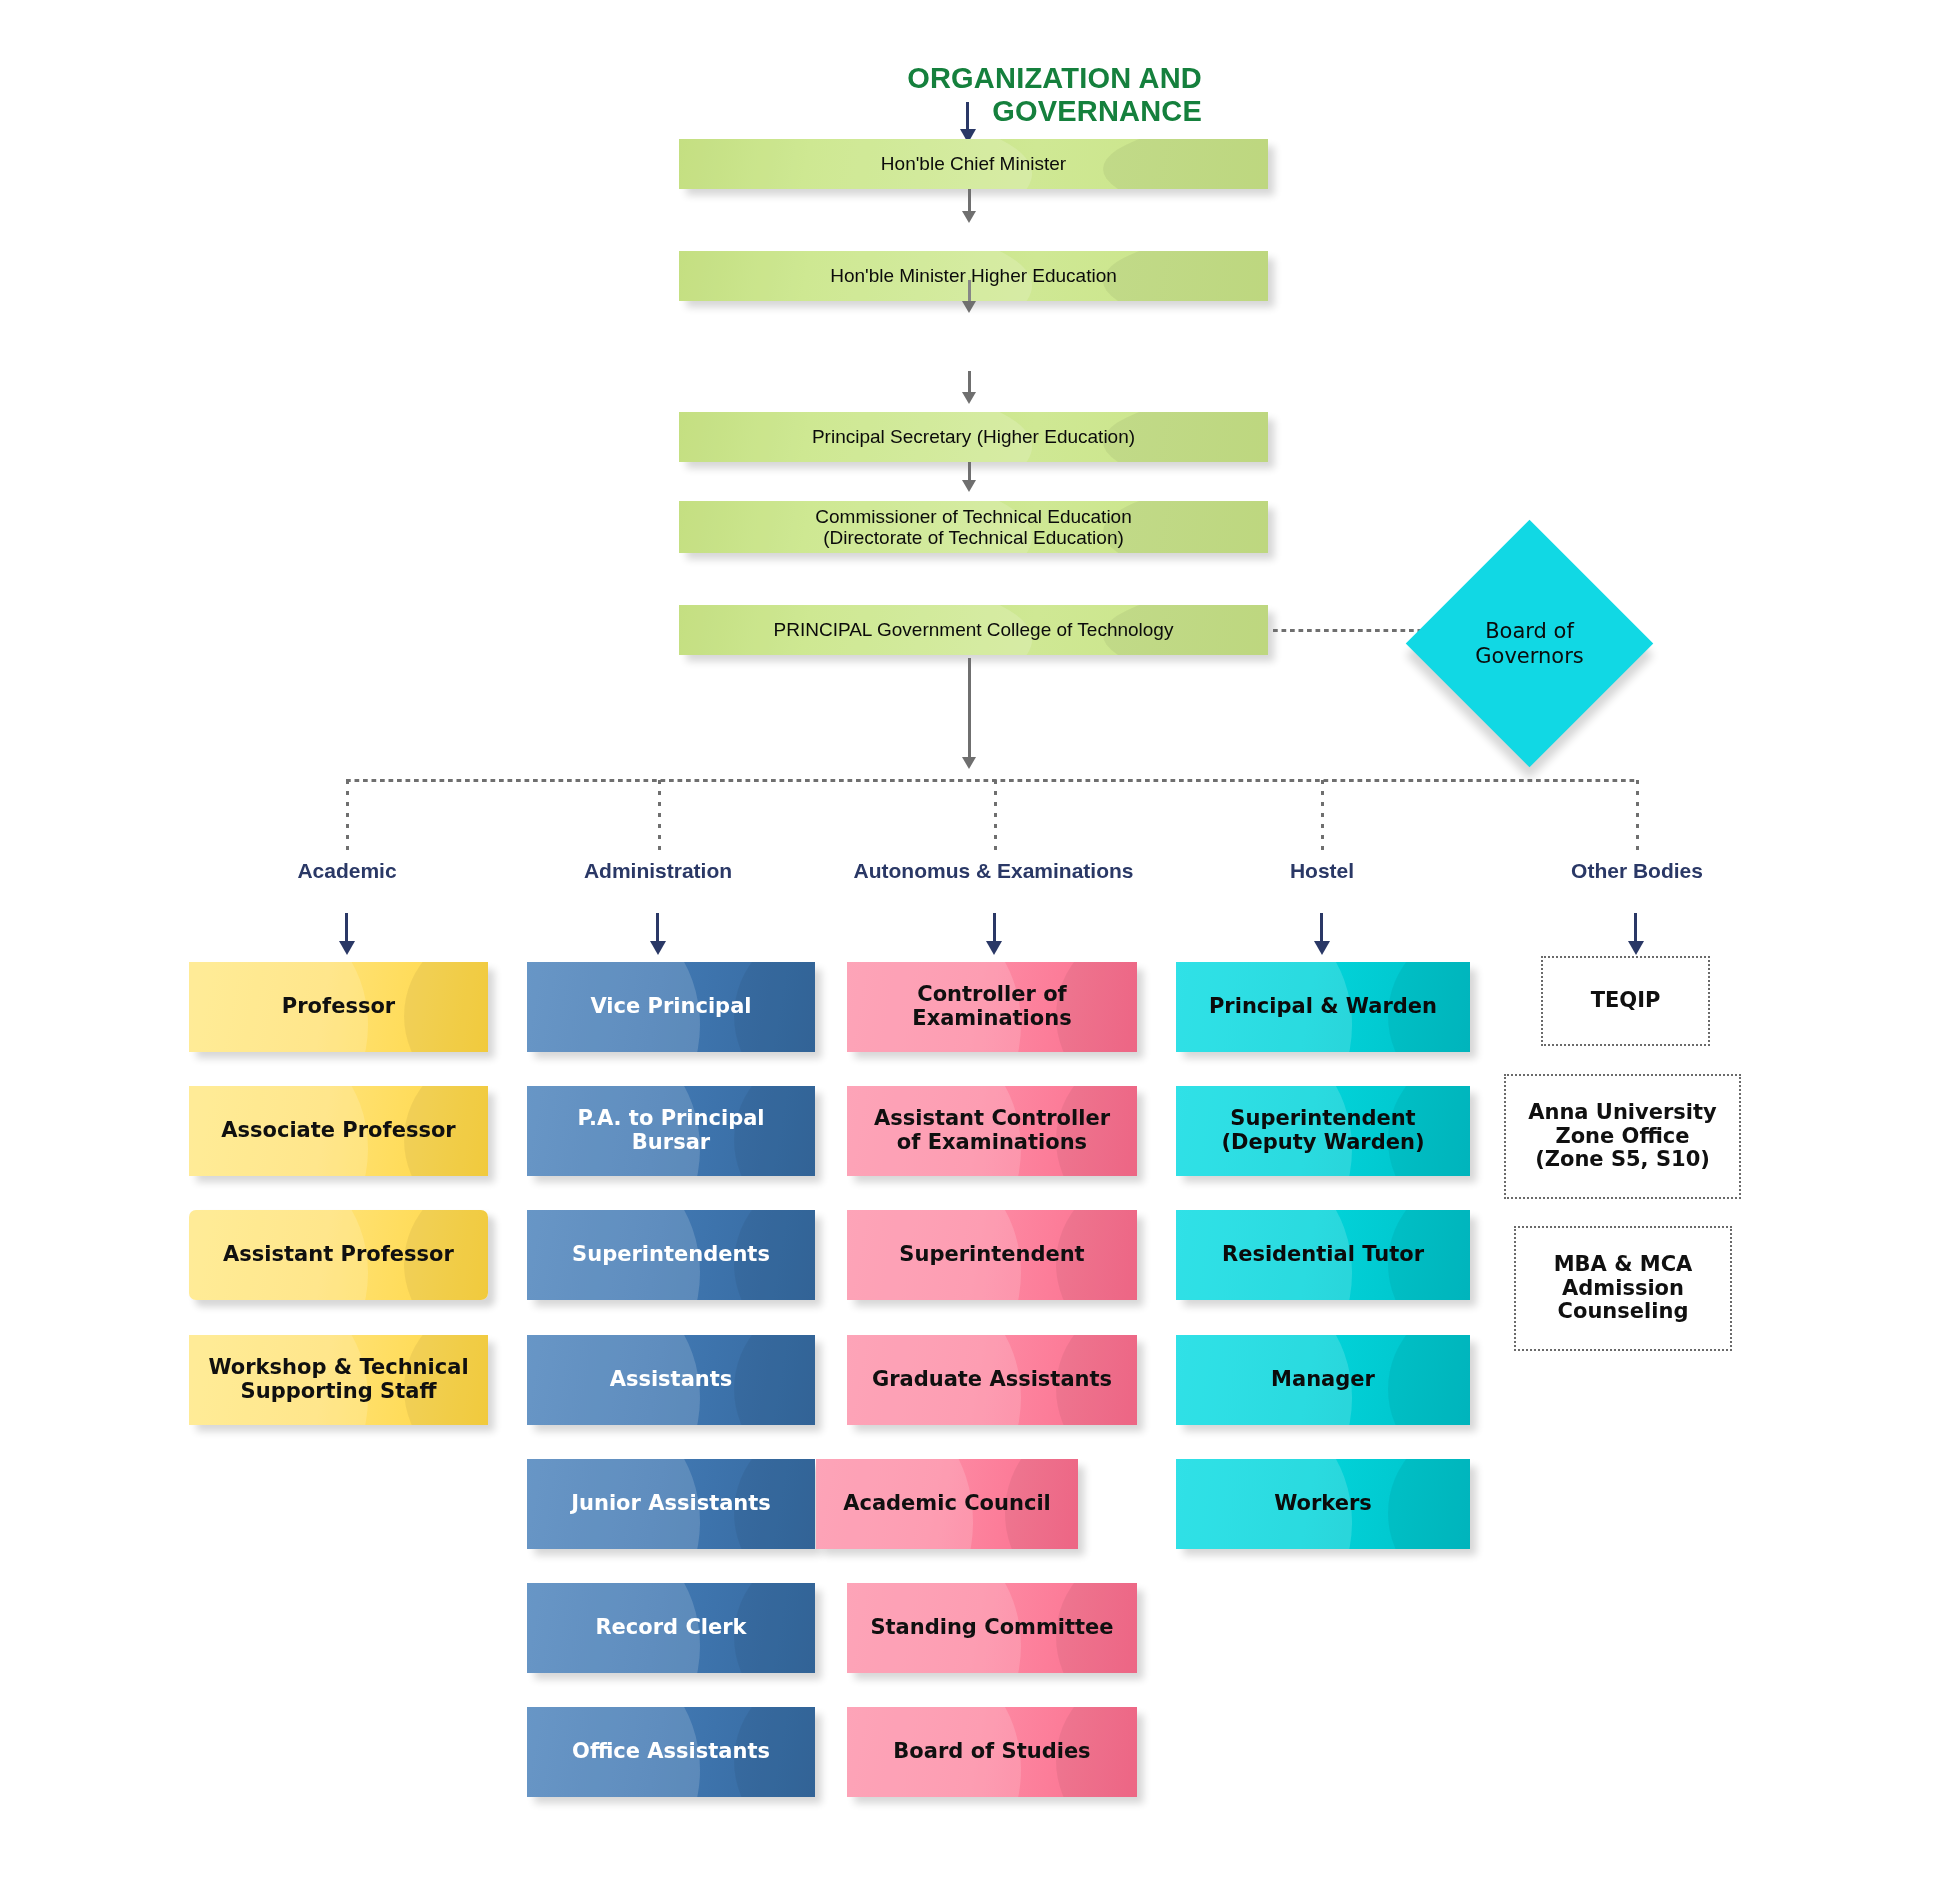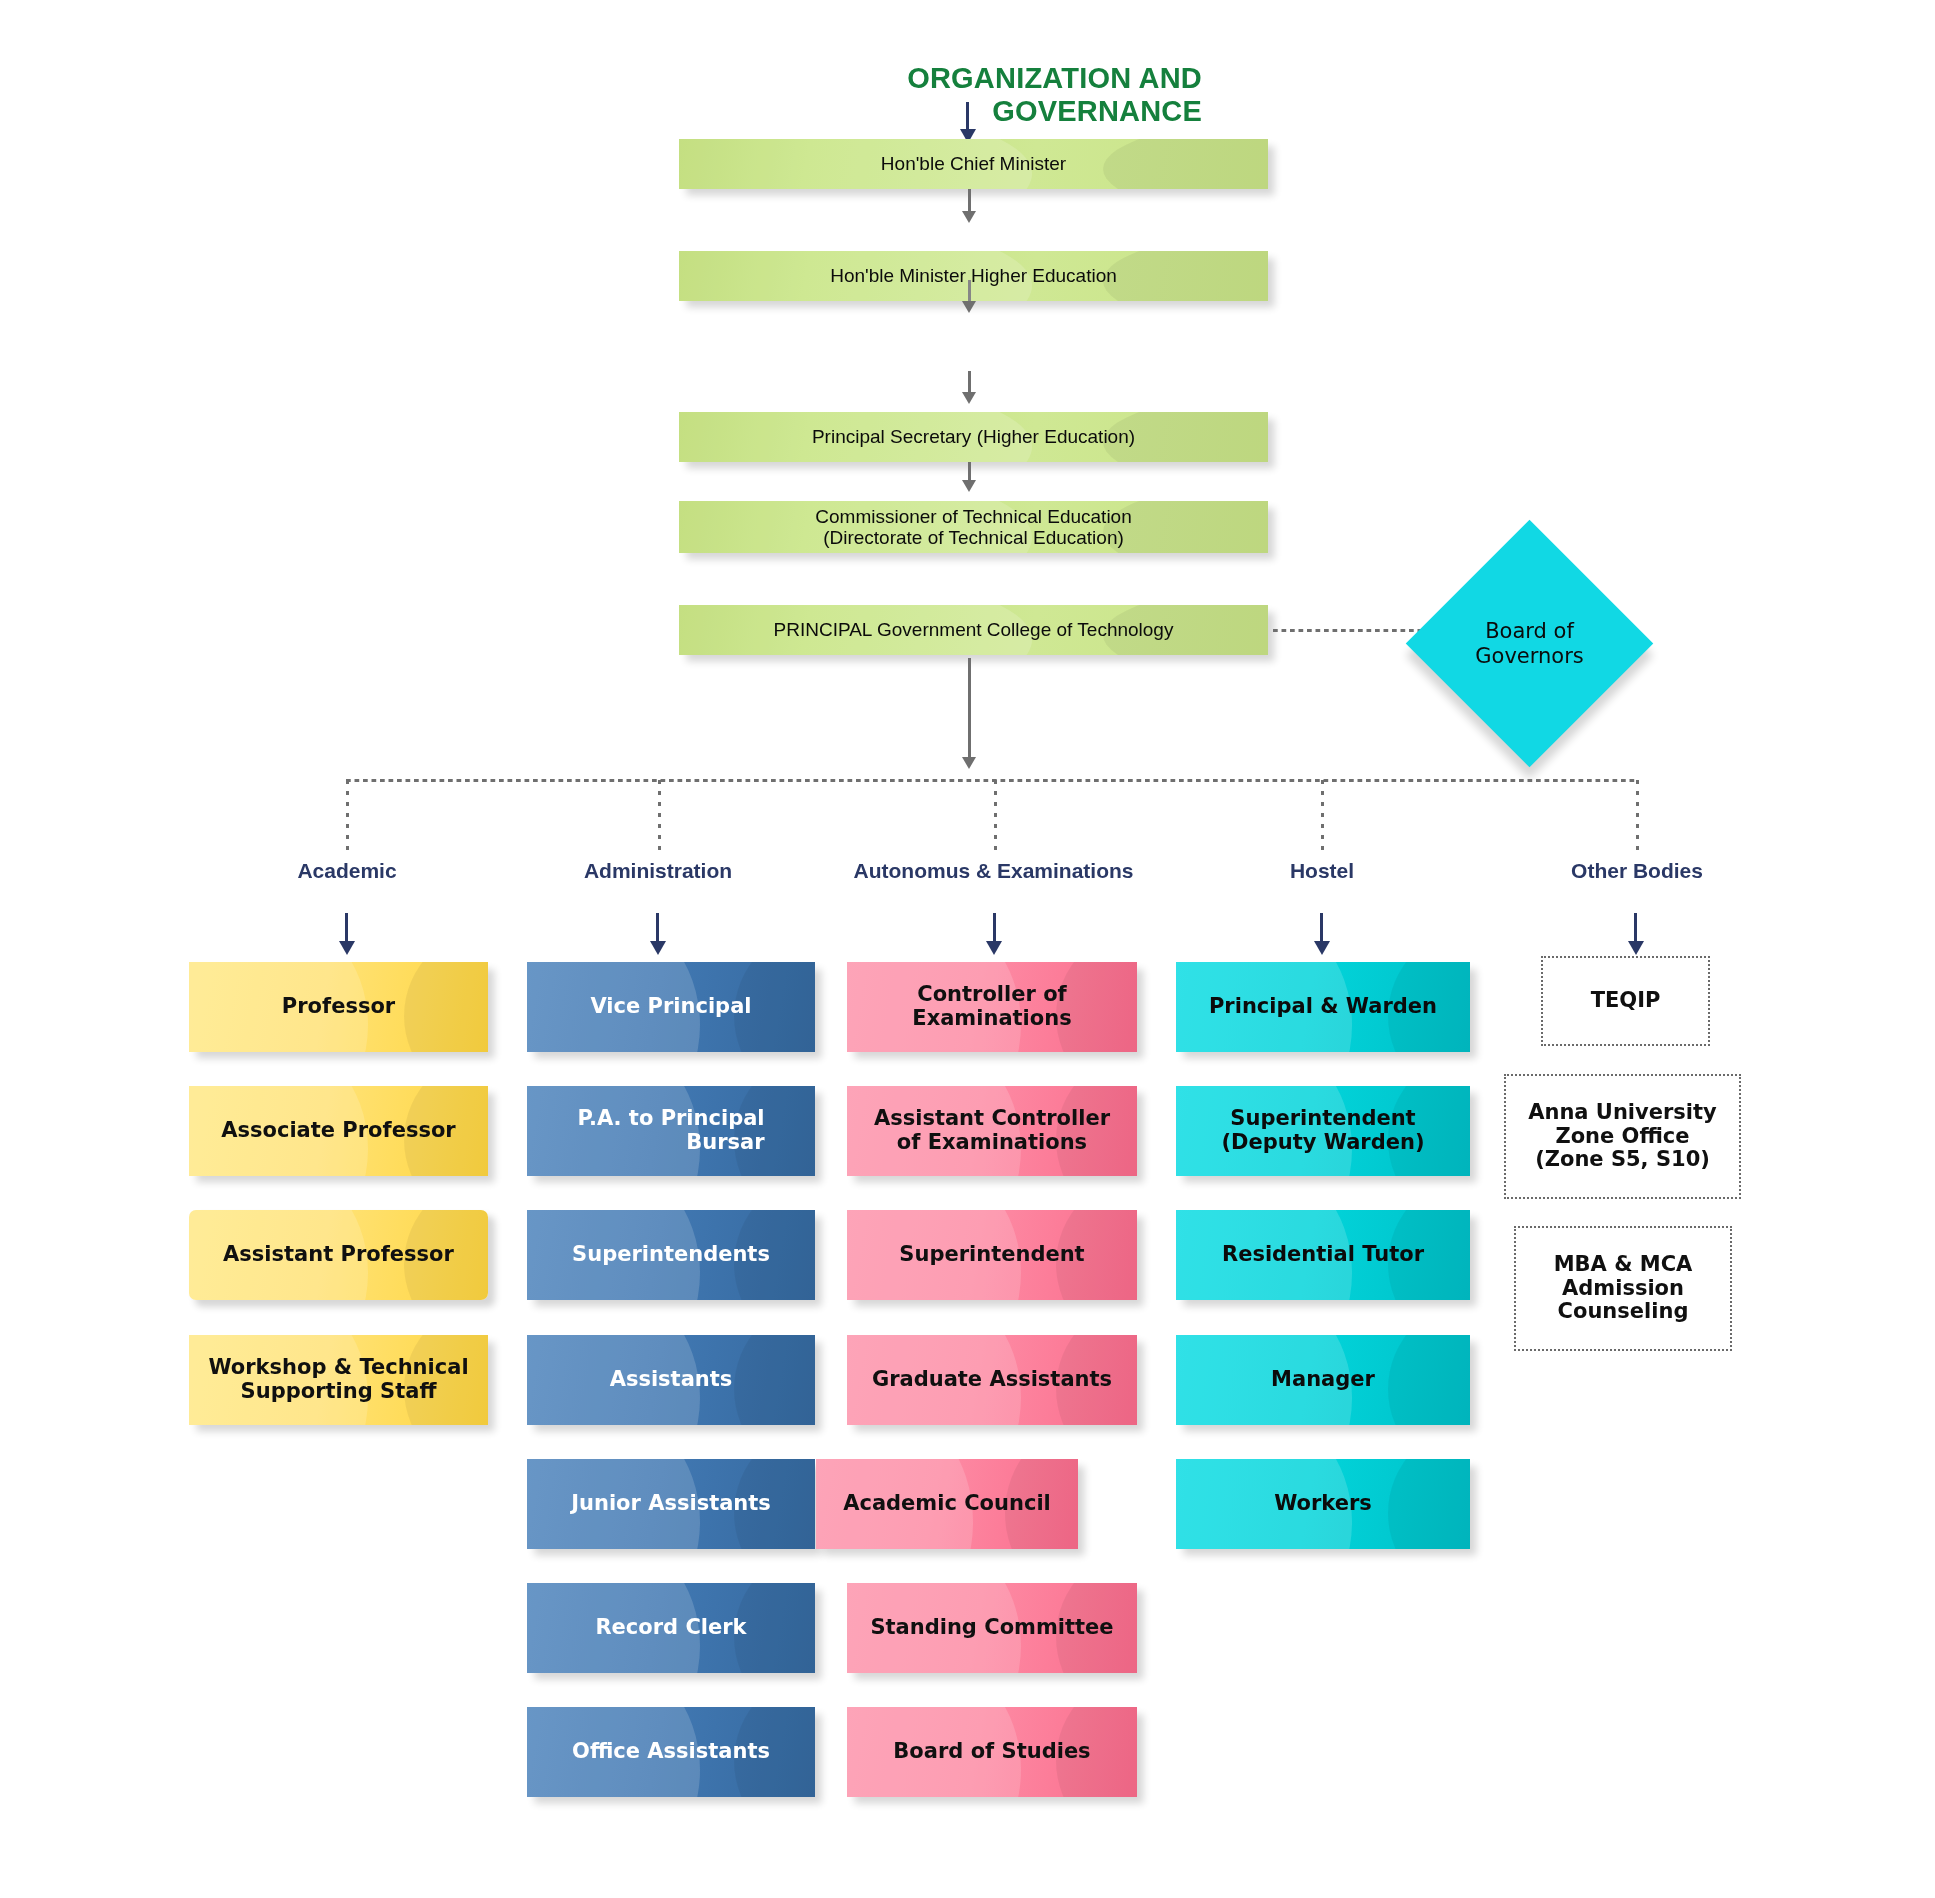--- a/index.html
+++ b/index.html
@@ -53,21 +53,21 @@
     font-family:"Liberation Sans", sans-serif;
   }
 
   
   .yellow{
     background:linear-gradient(100deg,#ffe884 0%,#ffe276 45%,#ffd640 100%);
     color:#101010;font-weight:bold;font-size:21px;
   }
   .blue{
     background:linear-gradient(100deg,#4b82bb 0%,#4178b2 45%,#35699f 100%);
-    color:#ffffff;font-weight:bold;font-size:21px;text-align:right;
+    color:#ffffff;font-weight:bold;font-size:21px;
   }
   .pink{
     background:linear-gradient(100deg,#fd93ab 0%,#fd8ba4 45%,#fb6c8c 100%);
     color:#101010;font-weight:bold;font-size:21px;
   }
   .cyan{
     background:linear-gradient(100deg,#09dce3 0%,#02d4da 45%,#00bfc7 100%);
     color:#0b0b0b;font-weight:bold;font-size:21px;
   }
   .dotted{

